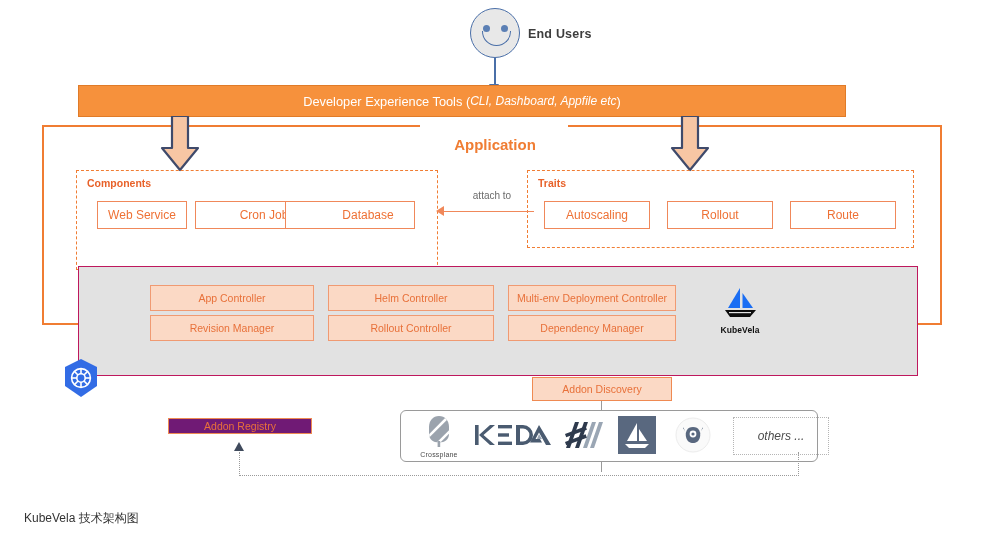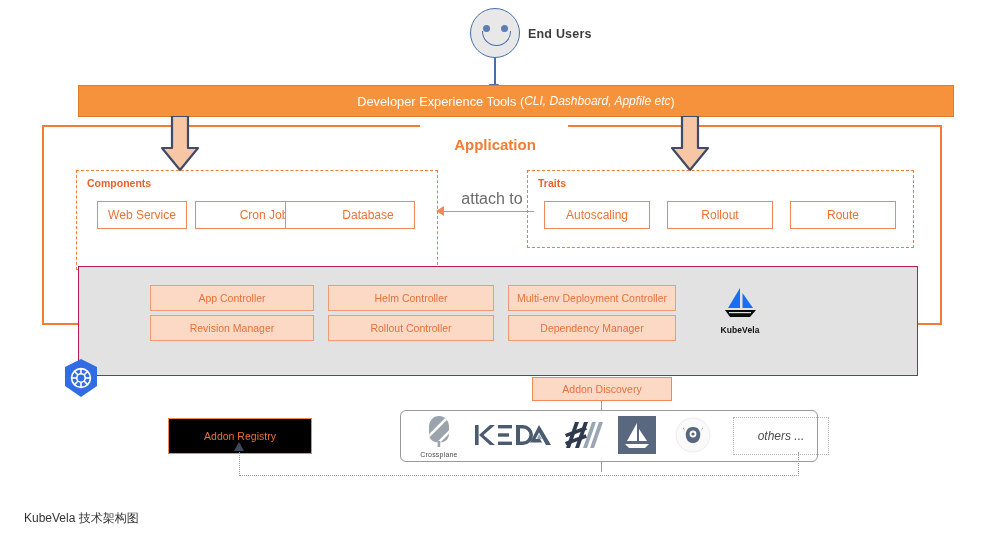--- a/index.html
+++ b/index.html
@@ -25,21 +25,21 @@
          border:1.6px solid #4a6fa8;border-top:none;border-radius:0 0 16px 16px;}
   .endusers-label{left:528px;top:27px;font-size:12.5px;font-weight:bold;color:#3d3d3d;letter-spacing:.2px;}
 
   
   .blue-line{left:494px;top:58px;width:1.6px;height:28px;background:#4a6fa8;}
   .blue-arrow{left:489px;top:84px;width:0;height:0;
       border-left:5.5px solid transparent;border-right:5.5px solid transparent;border-top:9px solid #4a6fa8;}
 
   
   .dxbar{
-    left:78px;top:85px;width:876px;height:32px;
+    left:78px;top:85px;width:768px;height:32px;
     background:#f6913c;border:1px solid #e07b28;
     display:flex;align-items:center;justify-content:center;
     color:#ffffff;font-size:12.8px;
   }
   .dxbar .ital{font-style:italic;font-size:12px;}
 
   
   .appframe{
     left:42px;top:125px;width:900px;height:200px;
     border:2px solid #f07d33;border-top:none;
@@ -58,21 +58,21 @@
   .dashbox .caption{
     position:absolute;left:10px;top:6px;font-size:10.5px;font-weight:bold;color:#e8622a;
   }
   .chip{
     position:absolute;height:26px;border:1.3px solid #f0885a;background:#ffffff;
     display:flex;align-items:center;justify-content:center;
     font-size:12px;color:#ee7135;
   }
 
   
-  .attach-label{left:452px;top:190px;width:80px;text-align:center;font-size:16px;color:#6b6b6b;}
+  .attach-label{left:452px;top:190px;width:80px;text-align:center;font-size:10px;color:#6b6b6b;}
   .attach-line{left:442px;top:211px;width:92px;height:1.4px;background:#f0885a;}
   .attach-head{left:436px;top:206px;width:0;height:0;
      border-top:5px solid transparent;border-bottom:5px solid transparent;border-right:8px solid #f0885a;}
 
   
   .grayband{
     left:78px;top:266px;width:840px;height:110px;
     background:#e2e2e2;border:1px solid #be185d;
   }
   .ctrl{
@@ -87,22 +87,22 @@
   .k8s{left:61px;top:358px;width:40px;height:40px;}
 
   
   .addon-discovery{
     left:532px;top:377px;width:140px;height:24px;
     border:1.3px solid #ef8a52;background:#fbd9c5;
     display:flex;align-items:center;justify-content:center;
     font-size:10.5px;color:#e8713a;
   }
   .addon-registry{
-    left:168px;top:418px;width:144px;height:36px;
-    border:1.3px solid #ef8a52;background:#000000;
+    left:168px;top:418px;width:144px;height:16px;
+    border:1.3px solid #ef8a52;background:#701a75;
     display:flex;align-items:center;justify-content:center;
     font-size:10.5px;color:#e8713a;
   }
   .disc-line{left:601px;top:401px;width:1.2px;height:10px;background:#9a9a9a;}
   .addon-bracket{
     left:400px;top:410px;width:418px;height:52px;
     border:1.2px solid #9a9a9a;border-radius:6px;background:#ffffff;
   }
   .bracket-stub{left:601px;top:462px;width:1.2px;height:10px;background:#9a9a9a;}
 

